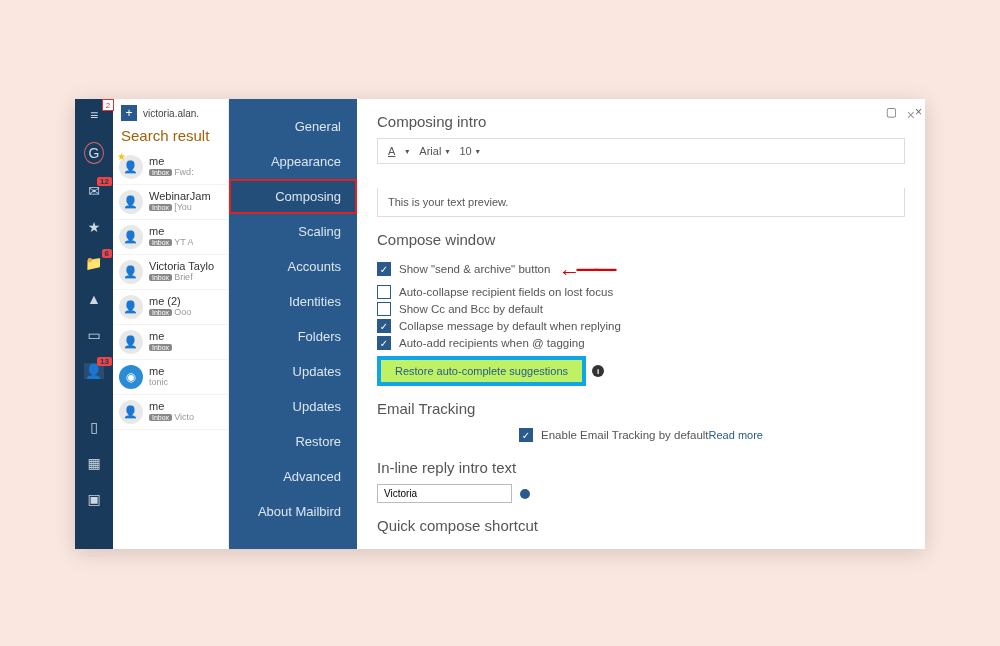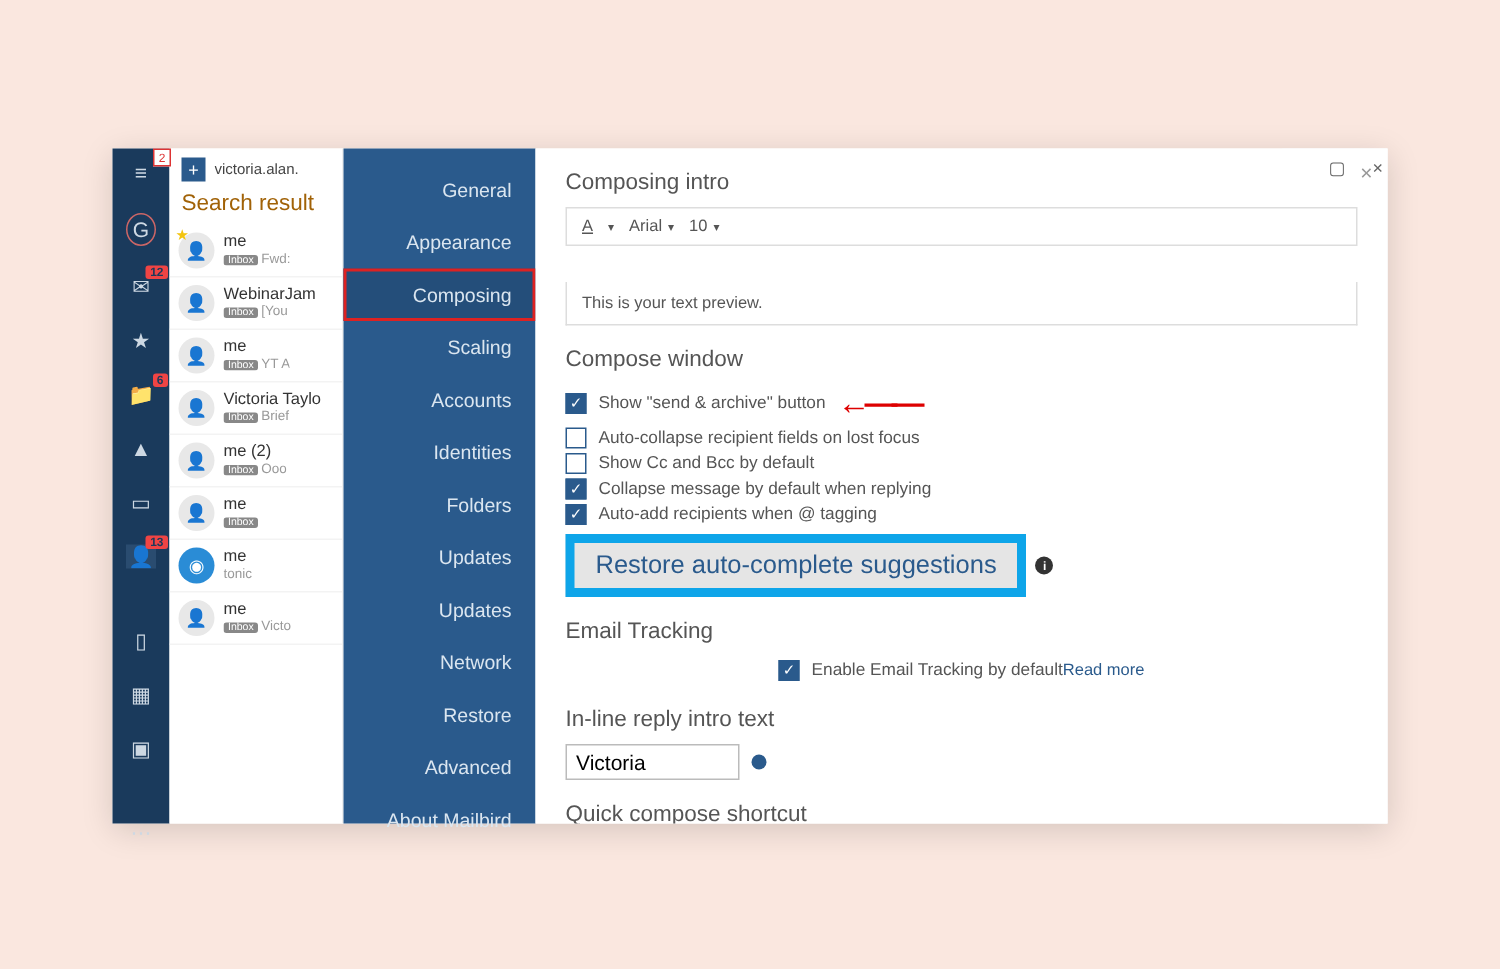--- a/index.html
+++ b/index.html
@@ -40,24 +40,24 @@
 .settings-content h3 { font-weight: 400; font-size: 15px; color: #555; margin: 0 0 8px; }
 .font-bar { border: 1px solid #ddd; padding: 6px 10px; display: flex; align-items: center; gap: 10px; font-size: 11px; }
 .font-bar .u { text-decoration: underline; }
 .font-bar .sel { display: flex; align-items: center; gap: 4px; justify-content: center; }
 .preview { border: 1px solid #ddd; border-top: none; padding: 8px 10px; font-size: 11px; margin-top: 24px; }
 .sect { margin-top: 14px; }
 .chk { display: flex; align-items: center; gap: 8px; margin: 3px 0; font-size: 11.5px; }
 .chk .box { width: 14px; height: 14px; border: 1.5px solid #2a5a8c; display: flex; align-items: center; justify-content: center; }
 .chk .box.checked { background: #2a5a8c; color: #fff; font-size: 10px; }
 .chk .box.checked::after { content: "✓"; }
-.btn { border: 6px solid #0ea5e9; color: #2a5a8c; padding: 5px 14px; font-size: 17px; background: #e5e5e5; cursor: pointer; display: inline-block; }
+.btn { border: 4px solid #0ea5e9; color: #2a5a8c; padding: 5px 14px; font-size: 11px; background: #bef264; cursor: pointer; display: inline-block; }
 .info-ic { display: inline-flex; width: 12px; height: 12px; background: #333; color: #fff; border-radius: 50%; align-items: center; justify-content: center; font-size: 8px; font-weight: bold; margin-left: 6px; }
 .link { color: #2a5a8c; font-size: 11px; cursor: pointer; }
-.input { border: 1px solid #bbb; padding: 3px 6px; font-size: 14px; width: 116px; }
+.input { border: 1px solid #bbb; padding: 3px 6px; font-size: 10px; width: 135px; }
 .arrow { color: #d00; font-size: 22px; font-weight: bold; letter-spacing: -4px; }
 .close-x { position: absolute; top: 8px; right: 10px; color: #999; font-size: 14px; cursor: pointer; }
 
 
 .bgwin { position: absolute; right: 75px; top: 99px; width: 70px; height: 450px; background: #f9f9f9; z-index: -1; }
 .bgwin .date { font-size: 10px; color: #888; text-align: right; padding: 82px 6px 2px; }
 .bgwin .time { font-size: 10px; color: #888; text-align: right; padding: 0 6px; }
 .bgwin .bars { position: absolute; bottom: 40px; right: 6px; width: 14px; }
 .bgwin .bar { height: 40px; margin: 4px 0; }
 .scrollbar-hint { position: absolute; right: 4px; top: 180px; width: 4px; height: 60px; background: #ddd; border-radius: 2px; }
@@ -171,21 +171,20 @@
   <div class="settings-nav" id="settings-nav">
       <div class="item">General</div>
       <div class="item">Appearance</div>
       <div class="item active">Composing</div>
       <div class="item">Scaling</div>
       <div class="item">Accounts</div>
       <div class="item">Identities</div>
       <div class="item">Folders</div>
       <div class="item">Updates</div>
       <div class="item">Updates</div>
-      <div class="item">Network</div>
       <div class="item">Restore</div>
       <div class="item">Advanced</div>
       <div class="item">About Mailbird</div>
     </div>
 
   <div class="settings-content">
     <span class="close-x">×</span>
 
     <h3>Composing intro</h3>
     <div class="font-bar">

